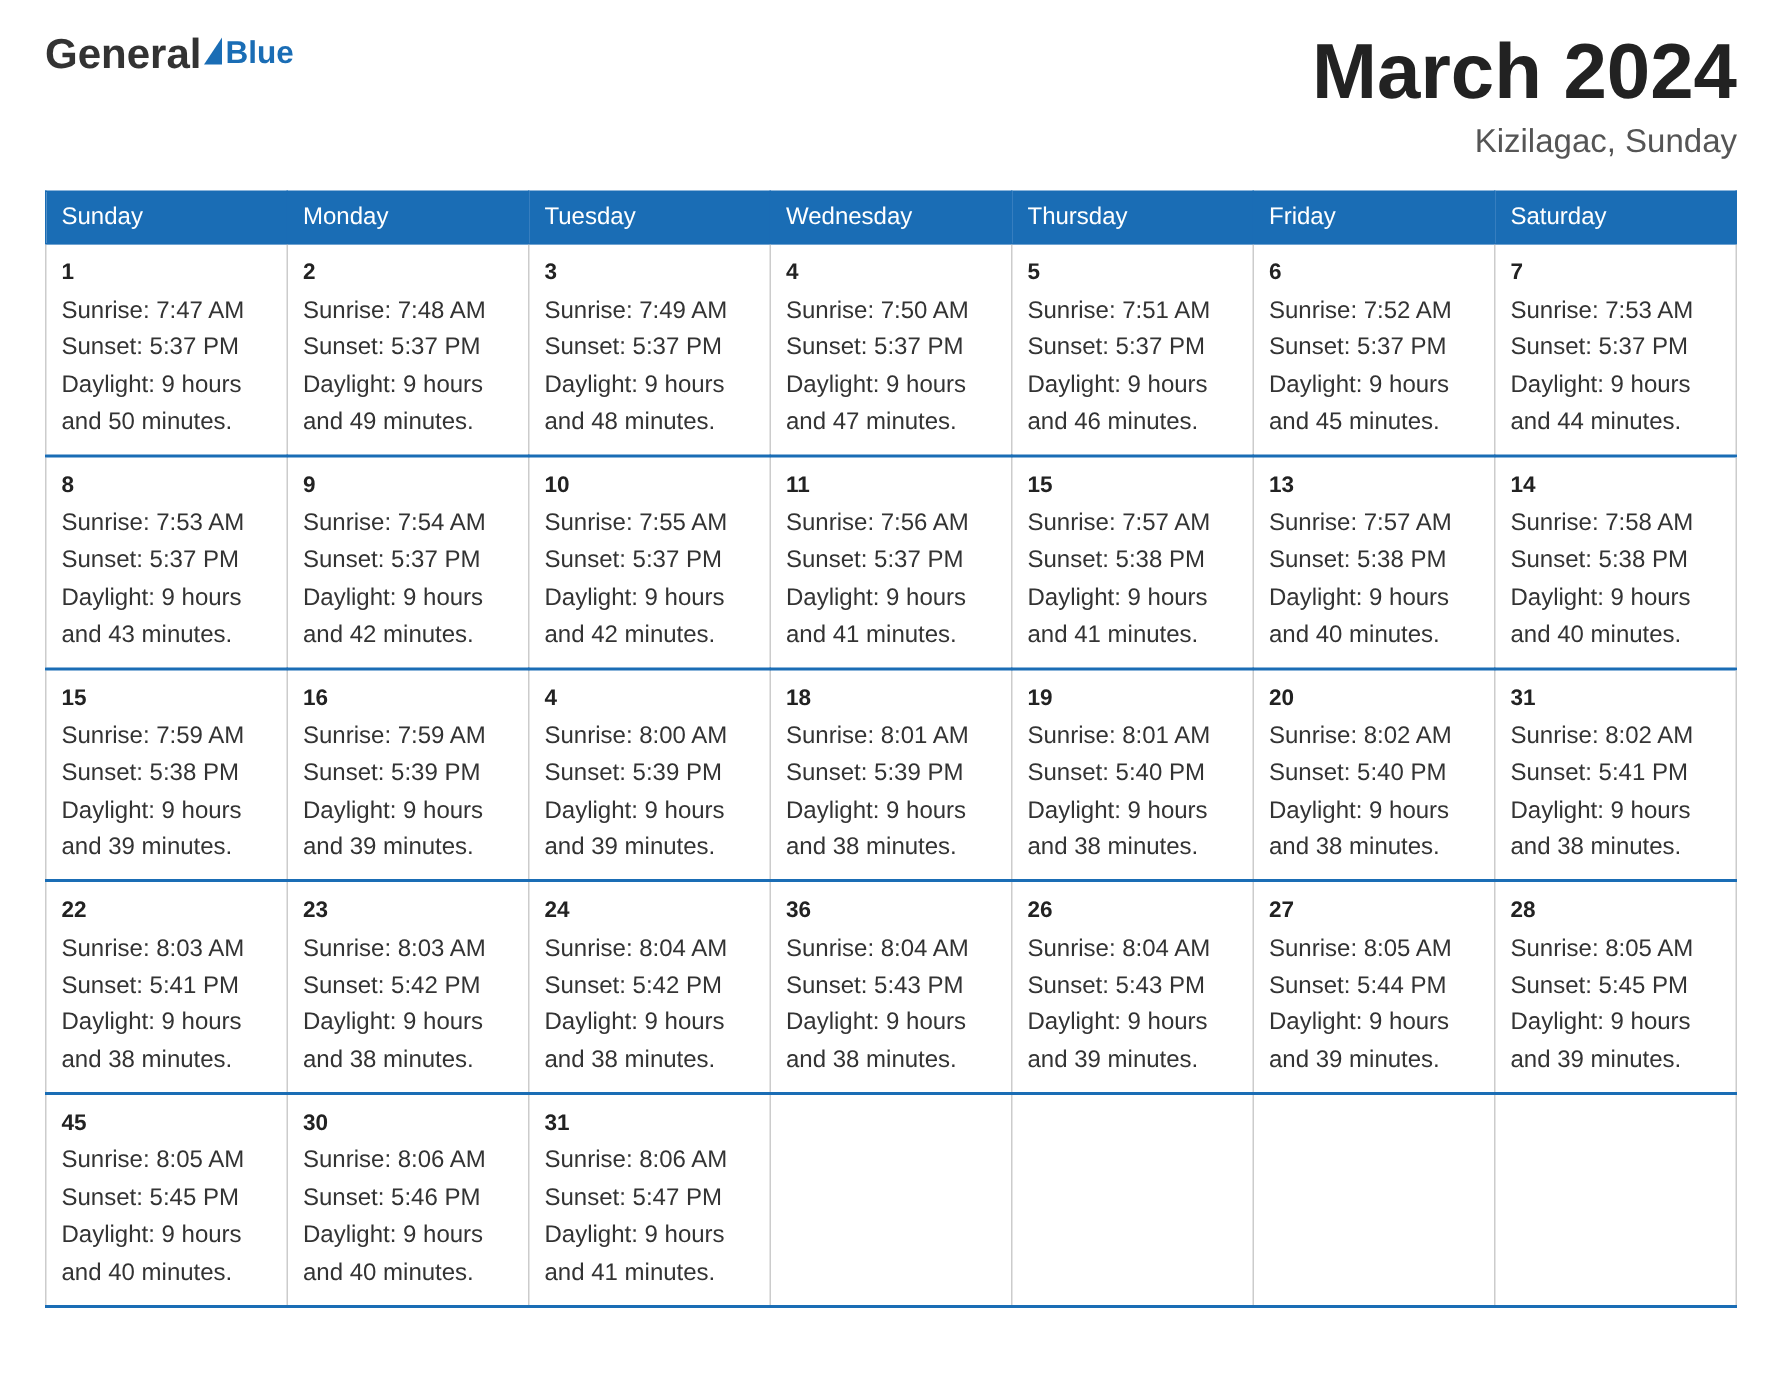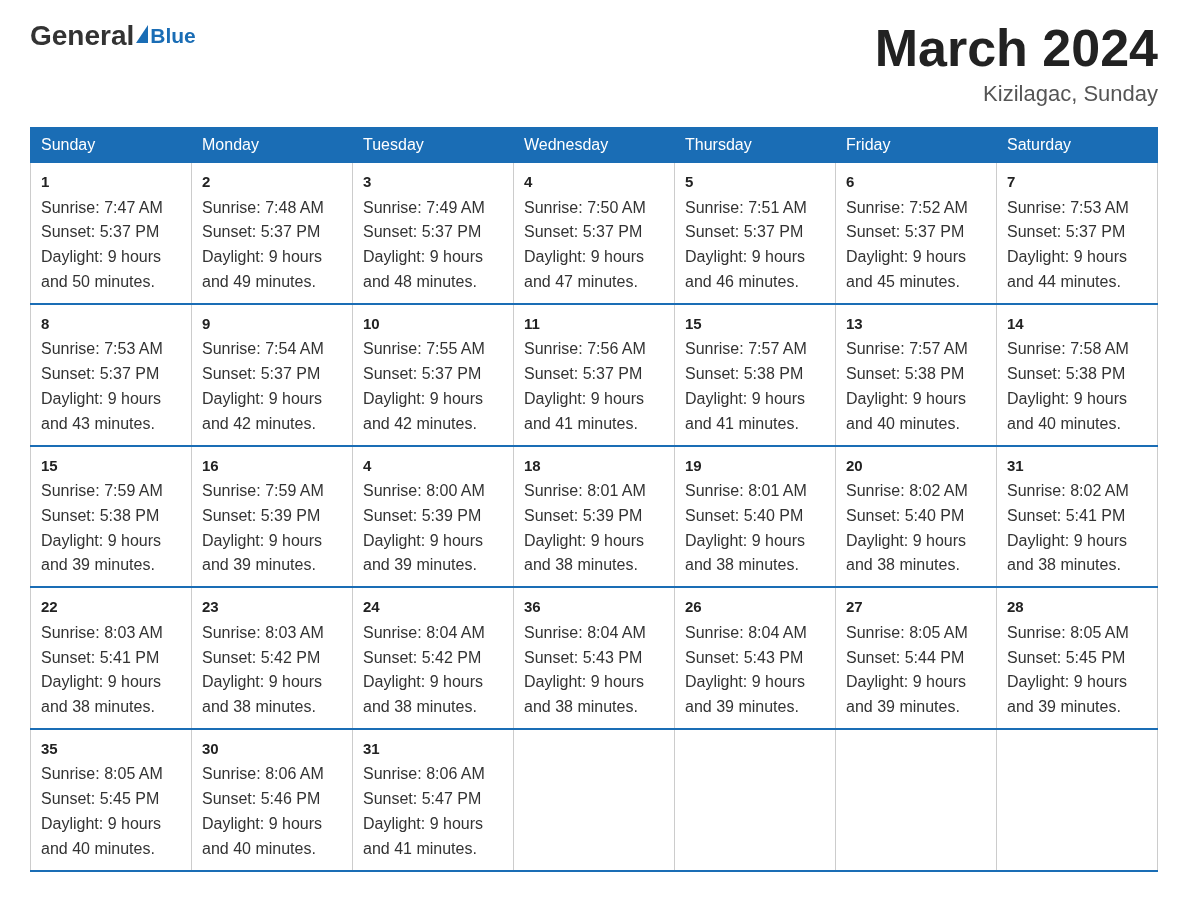--- a/index.html
+++ b/index.html
@@ -166,21 +166,21 @@
       <tr>
         <td><span class="day-number">22</span><span class="day-info">Sunrise: 8:03 AM<br>Sunset: 5:41 PM<br>Daylight: 9 hours and 38 minutes.</span></td>
         <td><span class="day-number">23</span><span class="day-info">Sunrise: 8:03 AM<br>Sunset: 5:42 PM<br>Daylight: 9 hours and 38 minutes.</span></td>
         <td><span class="day-number">24</span><span class="day-info">Sunrise: 8:04 AM<br>Sunset: 5:42 PM<br>Daylight: 9 hours and 38 minutes.</span></td>
         <td><span class="day-number">36</span><span class="day-info">Sunrise: 8:04 AM<br>Sunset: 5:43 PM<br>Daylight: 9 hours and 38 minutes.</span></td>
         <td><span class="day-number">26</span><span class="day-info">Sunrise: 8:04 AM<br>Sunset: 5:43 PM<br>Daylight: 9 hours and 39 minutes.</span></td>
         <td><span class="day-number">27</span><span class="day-info">Sunrise: 8:05 AM<br>Sunset: 5:44 PM<br>Daylight: 9 hours and 39 minutes.</span></td>
         <td><span class="day-number">28</span><span class="day-info">Sunrise: 8:05 AM<br>Sunset: 5:45 PM<br>Daylight: 9 hours and 39 minutes.</span></td>
       </tr>
       <tr>
-        <td><span class="day-number">35</span><span class="day-info">Sunrise: 8:05 AM<br>Sunset: 5:45 PM<br>Daylight: 9 hours and 40 minutes.</span></td>
+        <td><span class="day-number">45</span><span class="day-info">Sunrise: 8:05 AM<br>Sunset: 5:45 PM<br>Daylight: 9 hours and 40 minutes.</span></td>
         <td><span class="day-number">30</span><span class="day-info">Sunrise: 8:06 AM<br>Sunset: 5:46 PM<br>Daylight: 9 hours and 40 minutes.</span></td>
         <td><span class="day-number">31</span><span class="day-info">Sunrise: 8:06 AM<br>Sunset: 5:47 PM<br>Daylight: 9 hours and 41 minutes.</span></td>
         <td class="empty-cell"></td>
         <td class="empty-cell"></td>
         <td class="empty-cell"></td>
         <td class="empty-cell"></td>
       </tr>
     </tbody>
 </table>
 

